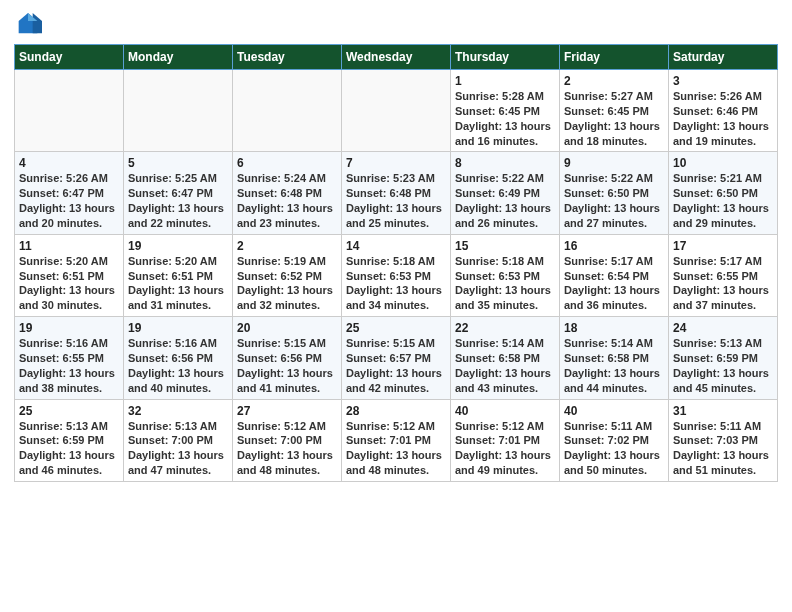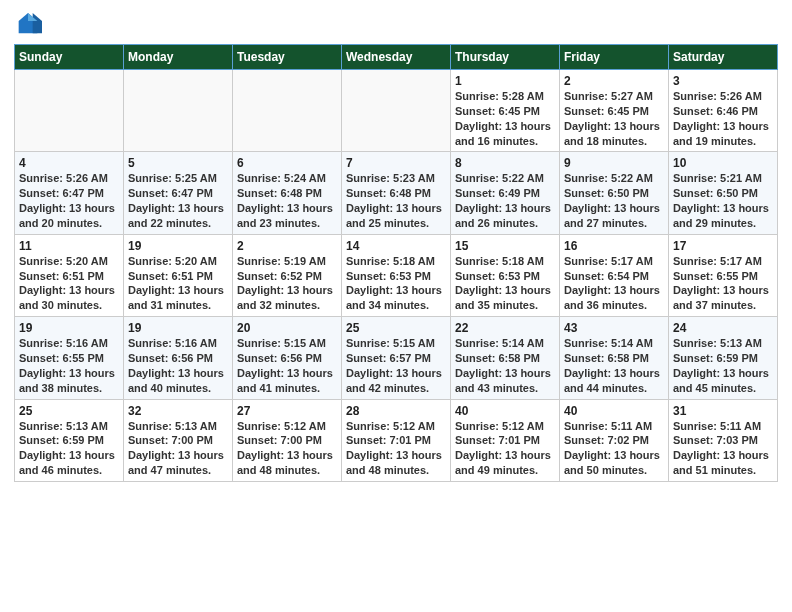--- a/index.html
+++ b/index.html
@@ -227,21 +227,21 @@
           </td>
           <td>
             <span class="day-num">25</span>
             <div class="day-info">Sunrise: 5:15 AM<br>Sunset: 6:57 PM<br>Daylight: 13 hours and 42 minutes.</div>
           </td>
           <td>
             <span class="day-num">22</span>
             <div class="day-info">Sunrise: 5:14 AM<br>Sunset: 6:58 PM<br>Daylight: 13 hours and 43 minutes.</div>
           </td>
           <td>
-            <span class="day-num">43</span>
+            <span class="day-num">18</span>
             <div class="day-info">Sunrise: 5:14 AM<br>Sunset: 6:58 PM<br>Daylight: 13 hours and 44 minutes.</div>
           </td>
           <td>
             <span class="day-num">24</span>
             <div class="day-info">Sunrise: 5:13 AM<br>Sunset: 6:59 PM<br>Daylight: 13 hours and 45 minutes.</div>
           </td>
         </tr>
         <tr>
           <td>
             <span class="day-num">25</span>

